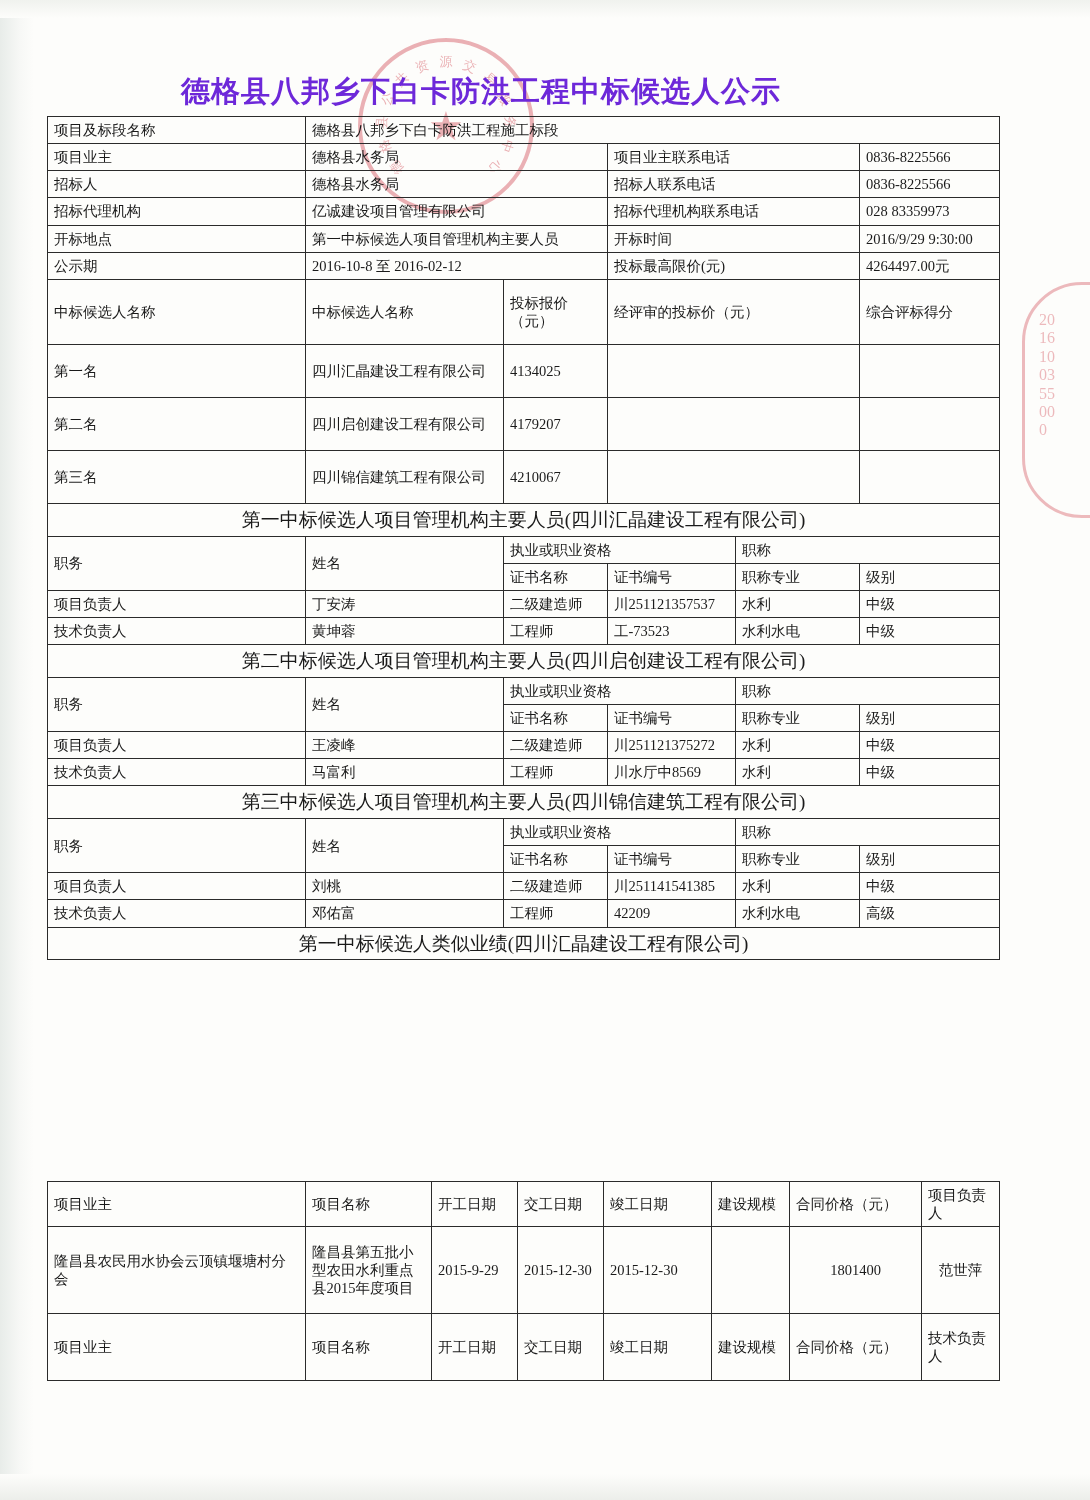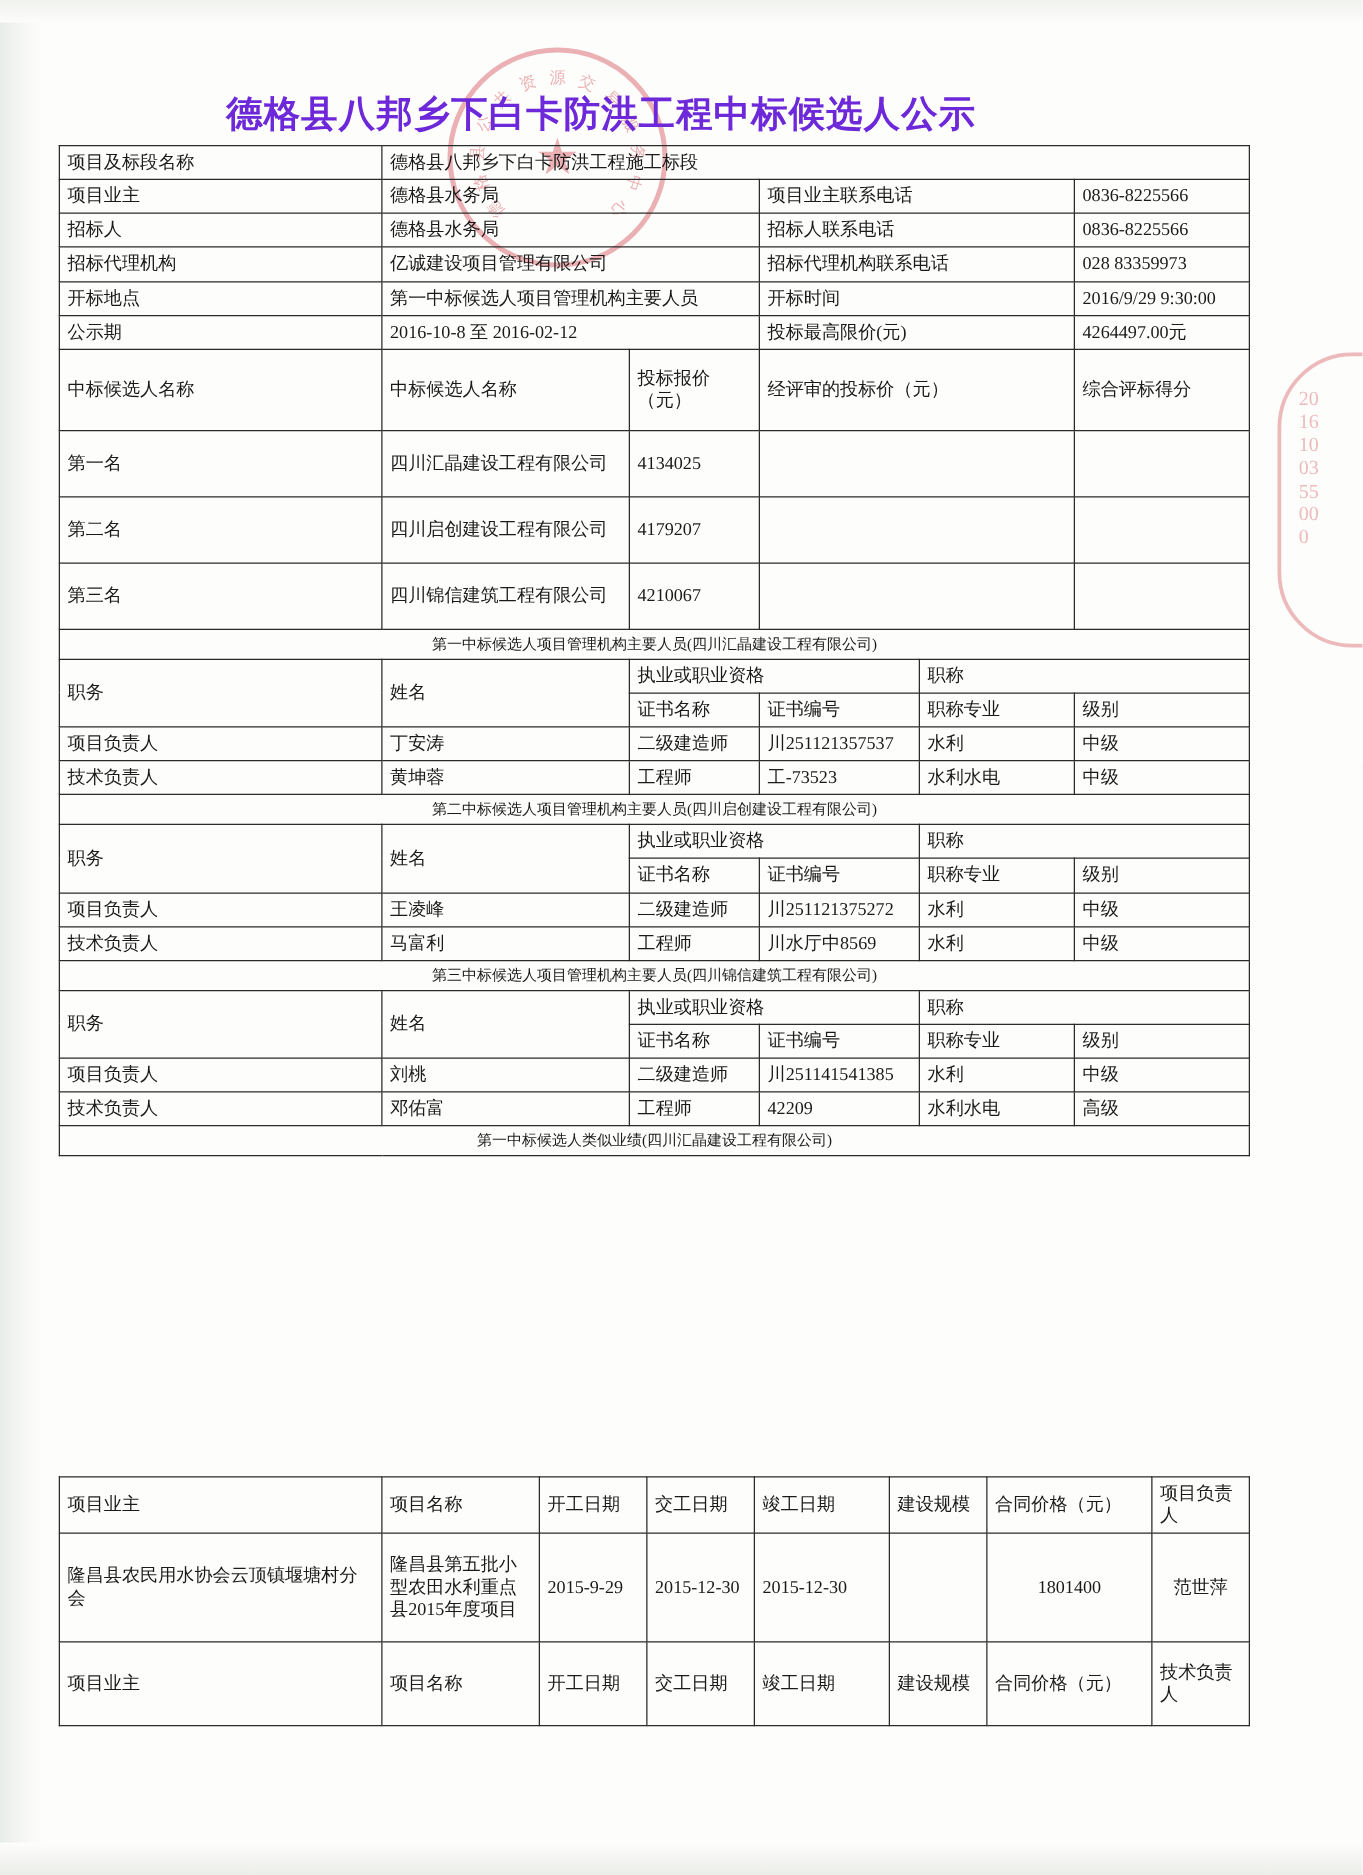--- a/index.html
+++ b/index.html
@@ -113,21 +113,21 @@
     border: 1px solid #2b2b2b;
     padding: 4px 6px;
     vertical-align: middle;
     line-height: 1.25;
     color: #1a1a1a;
     word-break: break-all;
   }
   td.center { text-align: center; }
   td.sec {
     text-align: center;
-    font-size: 12px;
+    font-size: 19px;
     padding: 9px 6px;
   }
   td.tall { height: 44px; }
   .vtall { height: 56px; }
 </style>
 </head>
 <body>
 
 <div class="page">
   <div class="scan-edge-left"></div>

